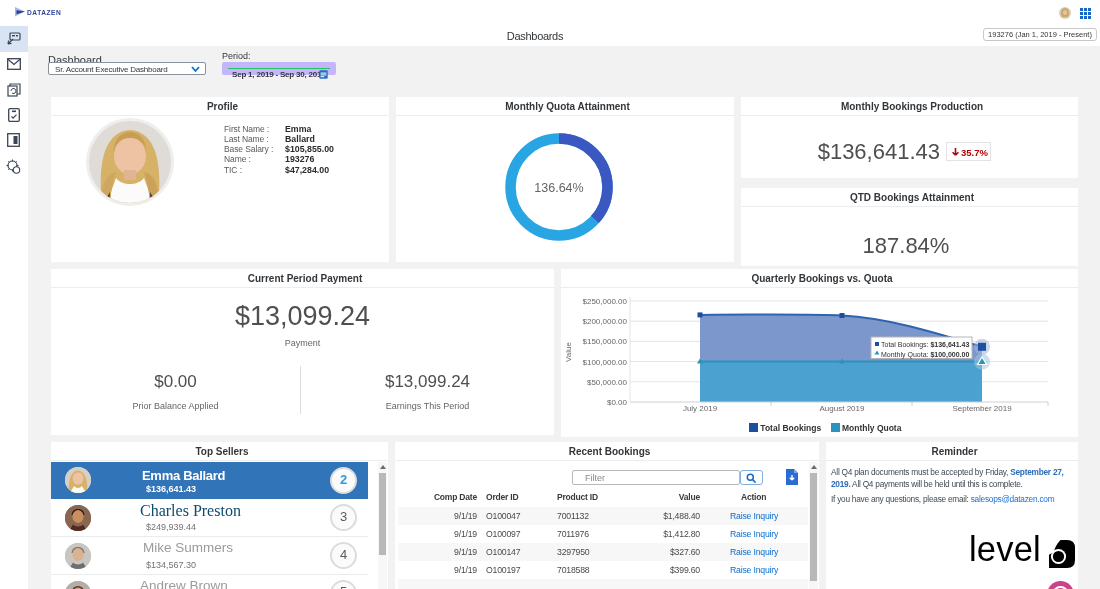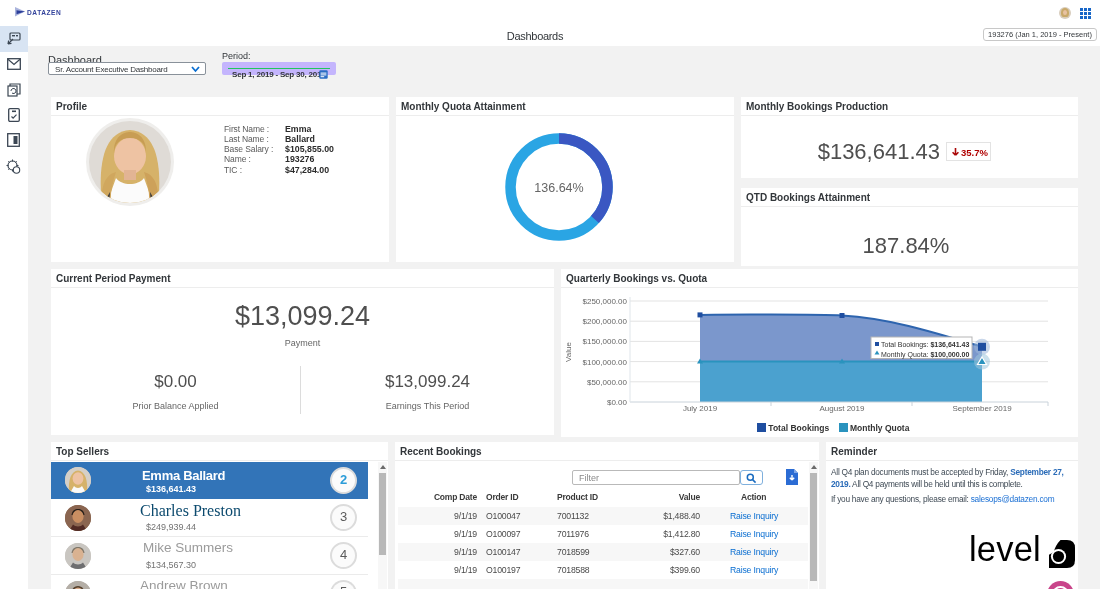--- a/index.html
+++ b/index.html
@@ -2,21 +2,21 @@
 <html><head>
 <meta charset="utf-8">
 <style>
 * { margin:0; padding:0; box-sizing:border-box; }
 html,body { width:1100px; height:589px; overflow:hidden; background:#fff;
   font-family:"Liberation Sans", sans-serif; }
 #page { position:relative; width:1100px; height:589px; overflow:hidden; }
 .abs { position:absolute; }
 .card { position:absolute; background:#fff; }
 .chead { height:19px; border-bottom:1px solid #ededed; font-size:10px; letter-spacing:-0.2px; font-weight:700;
-  color:#32363a; padding:4px 0 0 5px; letter-spacing:0; }
+  color:#32363a; padding:4px 0 0 5px; letter-spacing:0;text-align:center; }
 .bignum { color:#4f4f4f; }
 </style>
 </head>
 <body>
 <div id="page">
 
 <div class="abs" style="left:28px; top:46px; width:1072px; height:543px; background:#f2f2f2;"></div>
 
 <div class="abs" style="left:0; top:0; width:1100px; height:46px; background:#fff;"></div>
 
@@ -221,21 +221,21 @@
       <text x="320" y="68.5" font-size="7" fill="#333">Monthly Quota: <tspan font-weight="700">$100,000.00</tspan></text>
     </g>
 
     <g font-size="8" fill="#666" text-anchor="middle">
       <text x="139" y="123">July 2019</text>
       <text x="281" y="123">August 2019</text>
       <text x="421" y="123">September 2019</text>
     </g>
   </svg>
 
-  <div class="abs" style="left:188px; top:154px; font-size:8.5px; font-weight:700; color:#333;margin-left:8px;">
+  <div class="abs" style="left:188px; top:154px; font-size:8.5px; font-weight:700; color:#333;">
     <span style="display:inline-block; width:9px; height:9px; background:#1f4ea0; vertical-align:-1px;"></span> Total Bookings
     &nbsp;&nbsp;&nbsp;<span style="display:inline-block; width:9px; height:9px; background:#2a93be; vertical-align:-1px;"></span> Monthly Quota
   </div>
 </div>
 
 <div class="card" style="left:51px; top:442px; width:337px; height:147px; overflow:hidden;">
   <div class="chead">Top Sellers</div>
 
   <div class="abs" style="left:0; top:20px; width:317px; height:37px; background:#3274b8;">
     <div class="abs" style="left:14px; top:5px; width:26px; height:26px; border-radius:50%; overflow:hidden; background:#d8d2ca;">
@@ -293,21 +293,21 @@
 
   <div class="abs" style="left:327px; top:20px; width:9px; height:127px; background:#f7f7f7;">
     <div style="margin:3px auto 0; width:0; height:0; border-left:3px solid transparent; border-right:3px solid transparent; border-bottom:4px solid #6a6a6a;"></div>
     <div style="margin:4px auto 0; width:7px; height:82px; background:#b8b8b8;"></div>
   </div>
 </div>
 
 <div class="card" style="left:395px; top:442px; width:424px; height:147px; overflow:hidden;">
   <div class="chead">Recent Bookings</div>
 
-  <div class="abs" style="left:177px; top:28px; width:168px; height:15px; border:1px solid #b9b9b9; border-radius:2px; font-size:9px; color:#8a8a8a; padding:2px 0 0 6px;">Filter</div>
+  <div class="abs" style="left:177px; top:28px; width:168px; height:15px; border:1px solid #b9b9b9; border-radius:2px; font-size:9px; color:#8a8a8a; padding:2px 0 0 12px;">Filter</div>
   <div class="abs" style="left:345px; top:28px; width:23px; height:15px; border:1px solid #7fb0dd; border-radius:3px;">
     <svg style="position:absolute; left:5px; top:2px;" width="11" height="11" viewBox="0 0 11 11">
           <circle cx="4.3" cy="4.3" r="3" fill="none" stroke="#1a6cc0" stroke-width="1.5"></circle>
           <line x1="6.6" y1="6.6" x2="9.6" y2="9.6" stroke="#1a6cc0" stroke-width="1.5"></line>
         </svg>
   </div>
   <svg class="abs" style="left:390px; top:27px;" width="14" height="16" viewBox="0 0 14 16">
     <path d="M1,0 H9 L13,4 V16 H1 Z" fill="#2b6cd4"></path>
     <path d="M9,0 L13,4 H9 Z" fill="#7fa8e8"></path>
     <path d="M7,6 V11 M7,11 L4.8,8.8 M7,11 L9.2,8.8" stroke="#fff" stroke-width="1.4" fill="none"></path>
@@ -335,21 +335,21 @@
     <div style="position:relative; height:18px;">
       <span class="abs" style="left:5px; width:77px; text-align:right;">9/1/19</span>
           <span class="abs" style="left:91px;">O100097</span>
           <span class="abs" style="left:162px;">7011976</span>
           <span class="abs" style="left:230px; width:75px; text-align:right;">$1,412.80</span>
           <span class="abs" style="left:335px; color:#0a6ed1;">Raise Inquiry</span>
     </div>
     <div style="position:relative; height:18px;">
       <span class="abs" style="left:5px; width:77px; text-align:right;">9/1/19</span>
           <span class="abs" style="left:91px;">O100147</span>
-          <span class="abs" style="left:162px;">7018599</span>
+          <span class="abs" style="left:162px;">3297950</span>
           <span class="abs" style="left:230px; width:75px; text-align:right;">$327.60</span>
           <span class="abs" style="left:335px; color:#0a6ed1;">Raise Inquiry</span>
     </div>
     <div style="position:relative; height:18px;">
       <span class="abs" style="left:5px; width:77px; text-align:right;">9/1/19</span>
           <span class="abs" style="left:91px;">O100197</span>
           <span class="abs" style="left:162px;">7018588</span>
           <span class="abs" style="left:230px; width:75px; text-align:right;">$399.60</span>
           <span class="abs" style="left:335px; color:#0a6ed1;">Raise Inquiry</span>
     </div>

